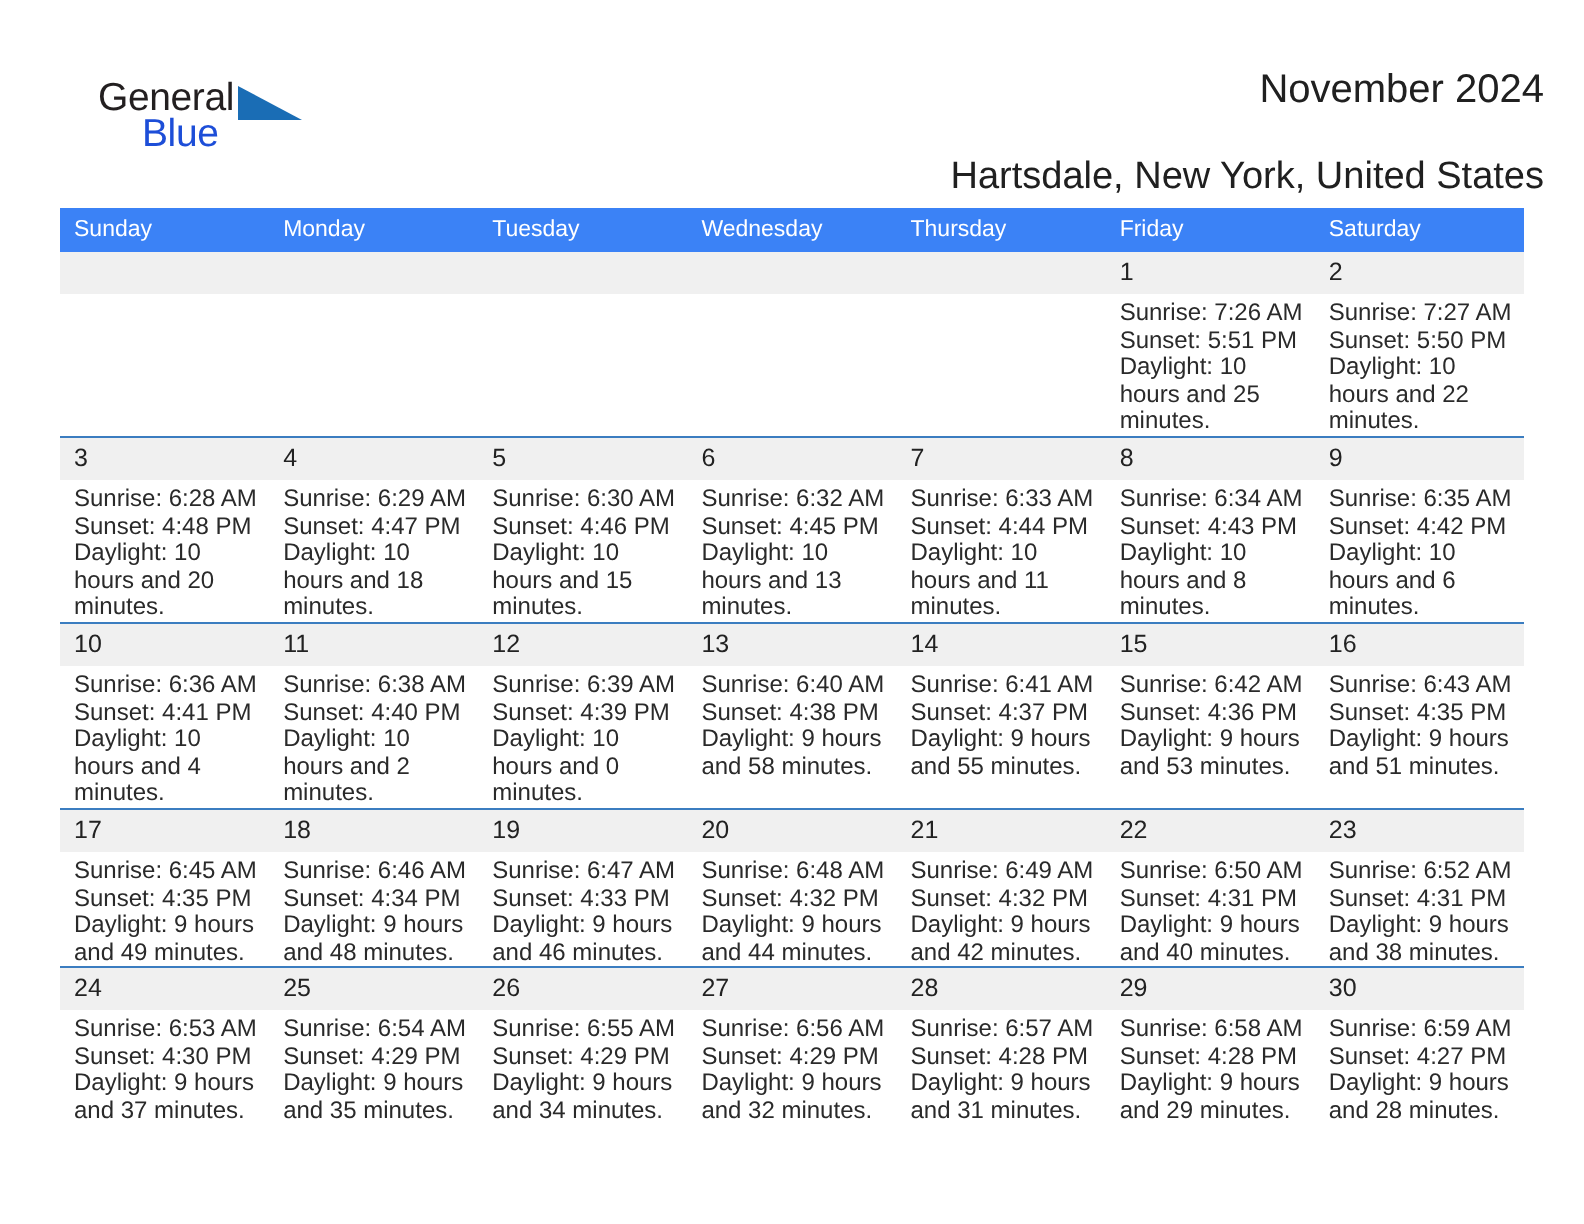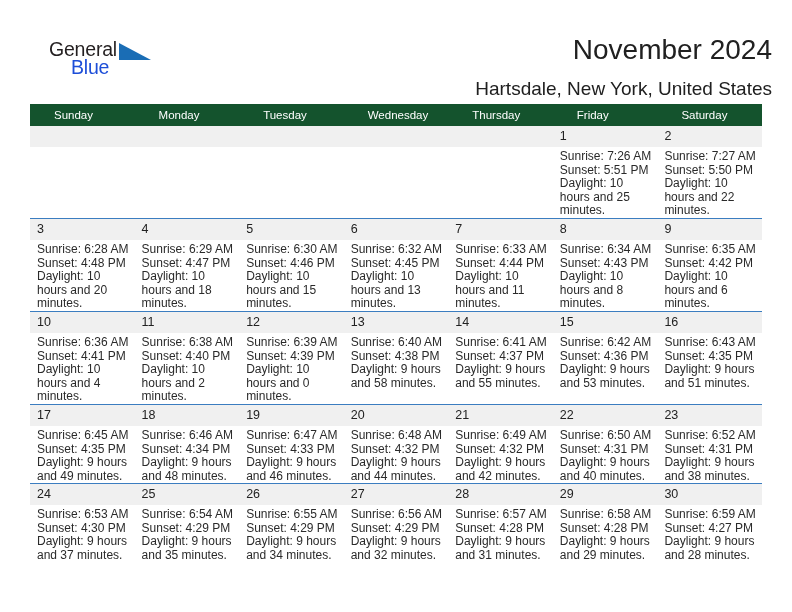--- a/index.html
+++ b/index.html
@@ -62,21 +62,21 @@
     top: 5px;
     width: 0;
     height: 0;
     border-left: 32px solid #1a6db5;
     border-top: 17px solid transparent;
   }
   .title {
     position: absolute;
     right: 36px;
     top: 34px;
-    font-size: 28px;
+    font-size: 20px;
     color: #202020;
     white-space: nowrap;
   }
   .subtitle {
     position: absolute;
     right: 36px;
     top: 78px;
     font-size: 19px;
     color: #202020;
     text-align: right;
@@ -86,26 +86,26 @@
   
   .calendar {
     position: absolute;
     left: 30px;
     top: 104px;
     width: 732px;
     border-collapse: collapse;
     table-layout: fixed;
   }
   .calendar th {
-    background: #14532d;
+    background: #3b82f6;
     color: #ffffff;
     font-size: 11.5px;
     font-weight: normal;
     text-align: left;
-    padding: 5px 0 5px 24px;
+    padding: 5px 0 5px 7px;
     height: 12px;
     border: none;
   }
   .calendar td {
     vertical-align: top;
     padding: 0;
     border: none;
     border-top: 1.6px solid #3b7dc0;
     height: 74px;
     background: #ffffff;

